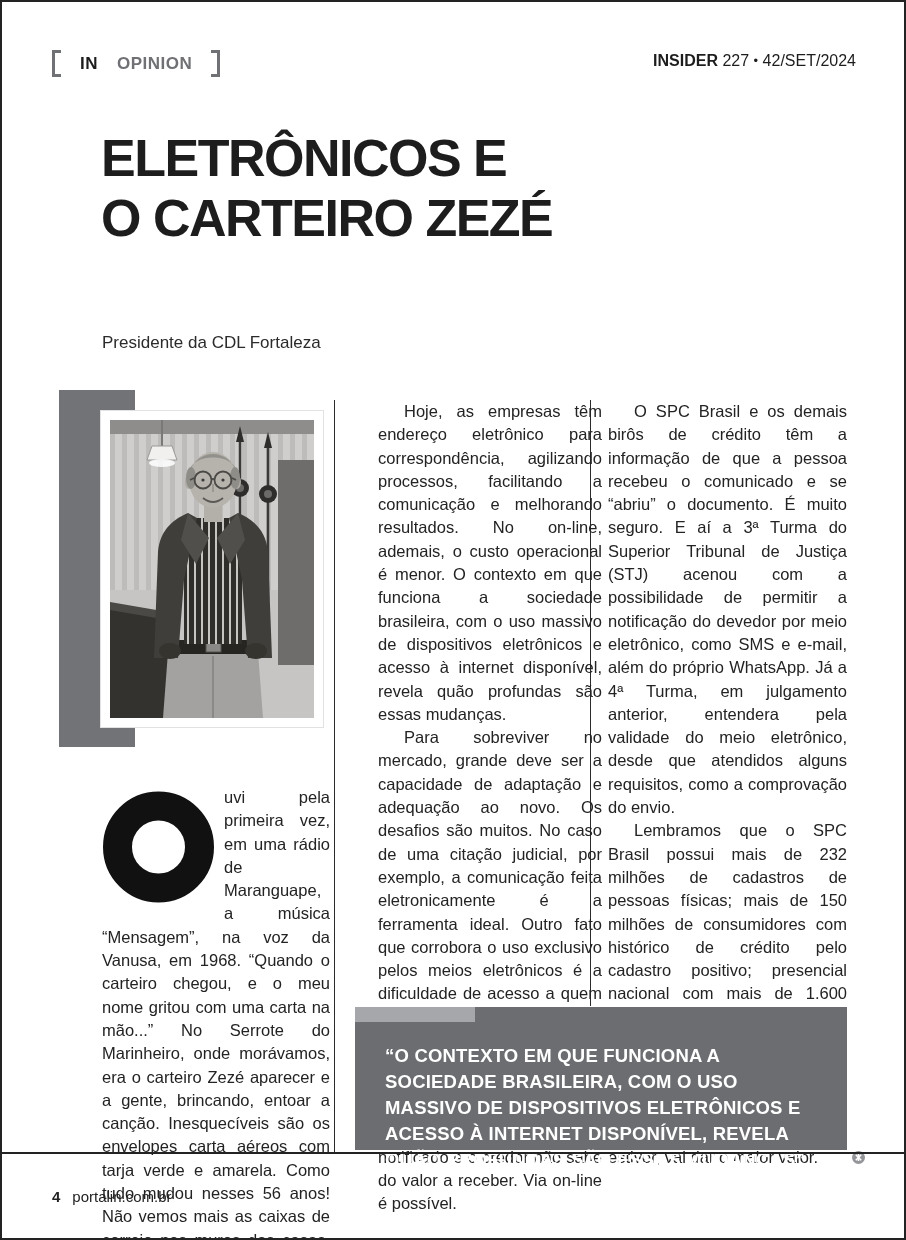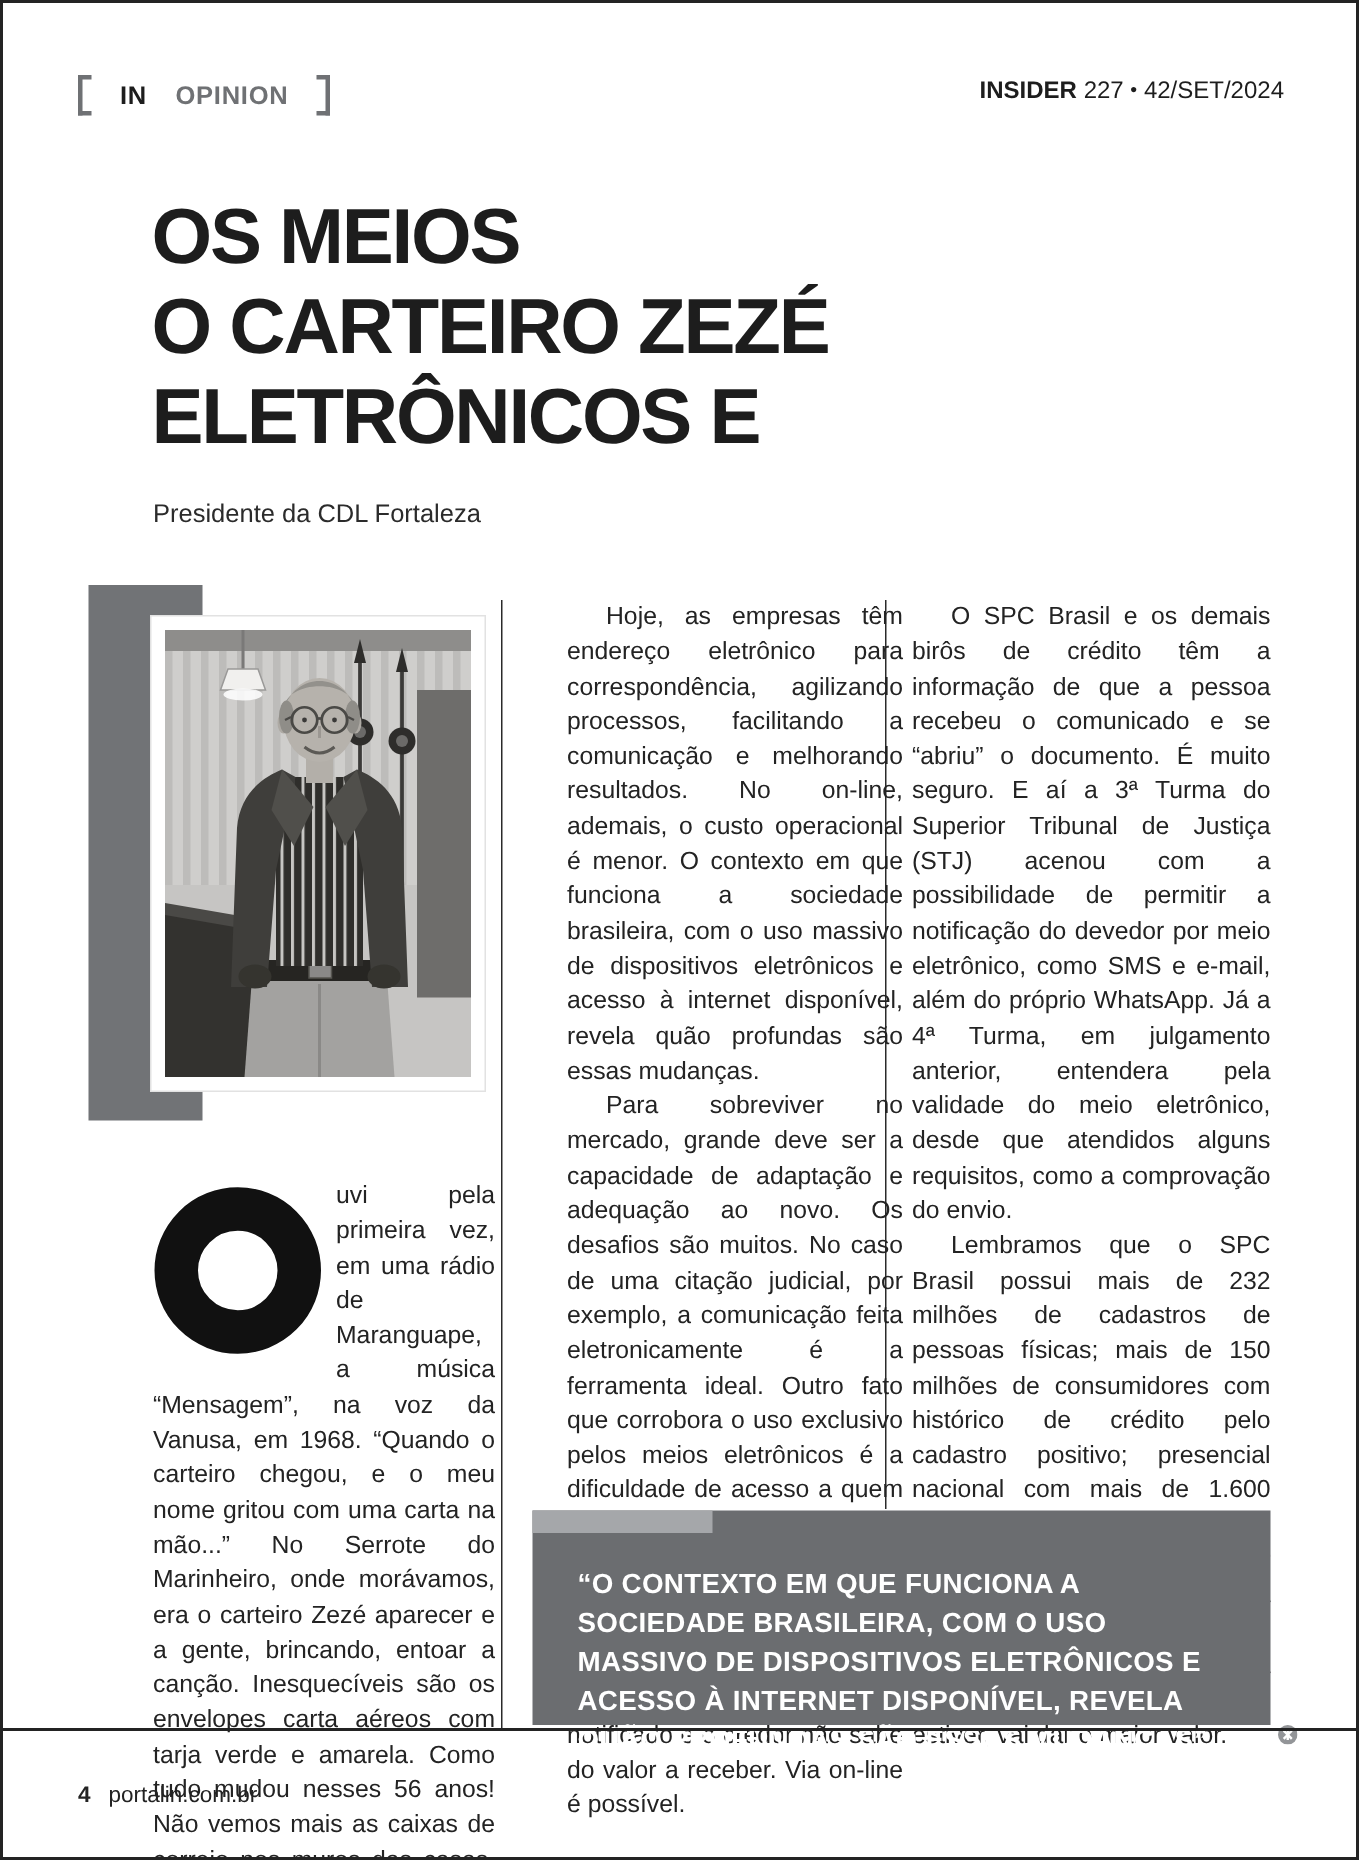--- a/index.html
+++ b/index.html
@@ -68,23 +68,22 @@
     <span class="bracket r"></span>
   </div>
   <div class="issue-info">
     <span class="mag">INSIDER</span>
     <span>227</span>
     <span class="sep">•</span>
     <span>42/SET/2024</span>
   </div>
 
   <h1 class="title">
-    <span>OS MEIOS</span>
+    <span>ELETRÔNICOS E</span>
     <span>O CARTEIRO ZEZÉ</span>
-    <span>ELETRÔNICOS E</span>
   </h1>
   <div class="byline-role">Presidente da CDL Fortaleza</div>
 
   <div class="photo-bar"></div>
   <div class="photo-frame">
     <svg width="204" height="298" viewBox="0 0 204 298">
       <defs>
         <pattern id="shirtStripes" width="7" height="7" patternUnits="userSpaceOnUse">
           <rect width="7" height="7" fill="#2f2e2b"></rect>
           <rect width="2" height="7" fill="#c6c5c2"></rect>

